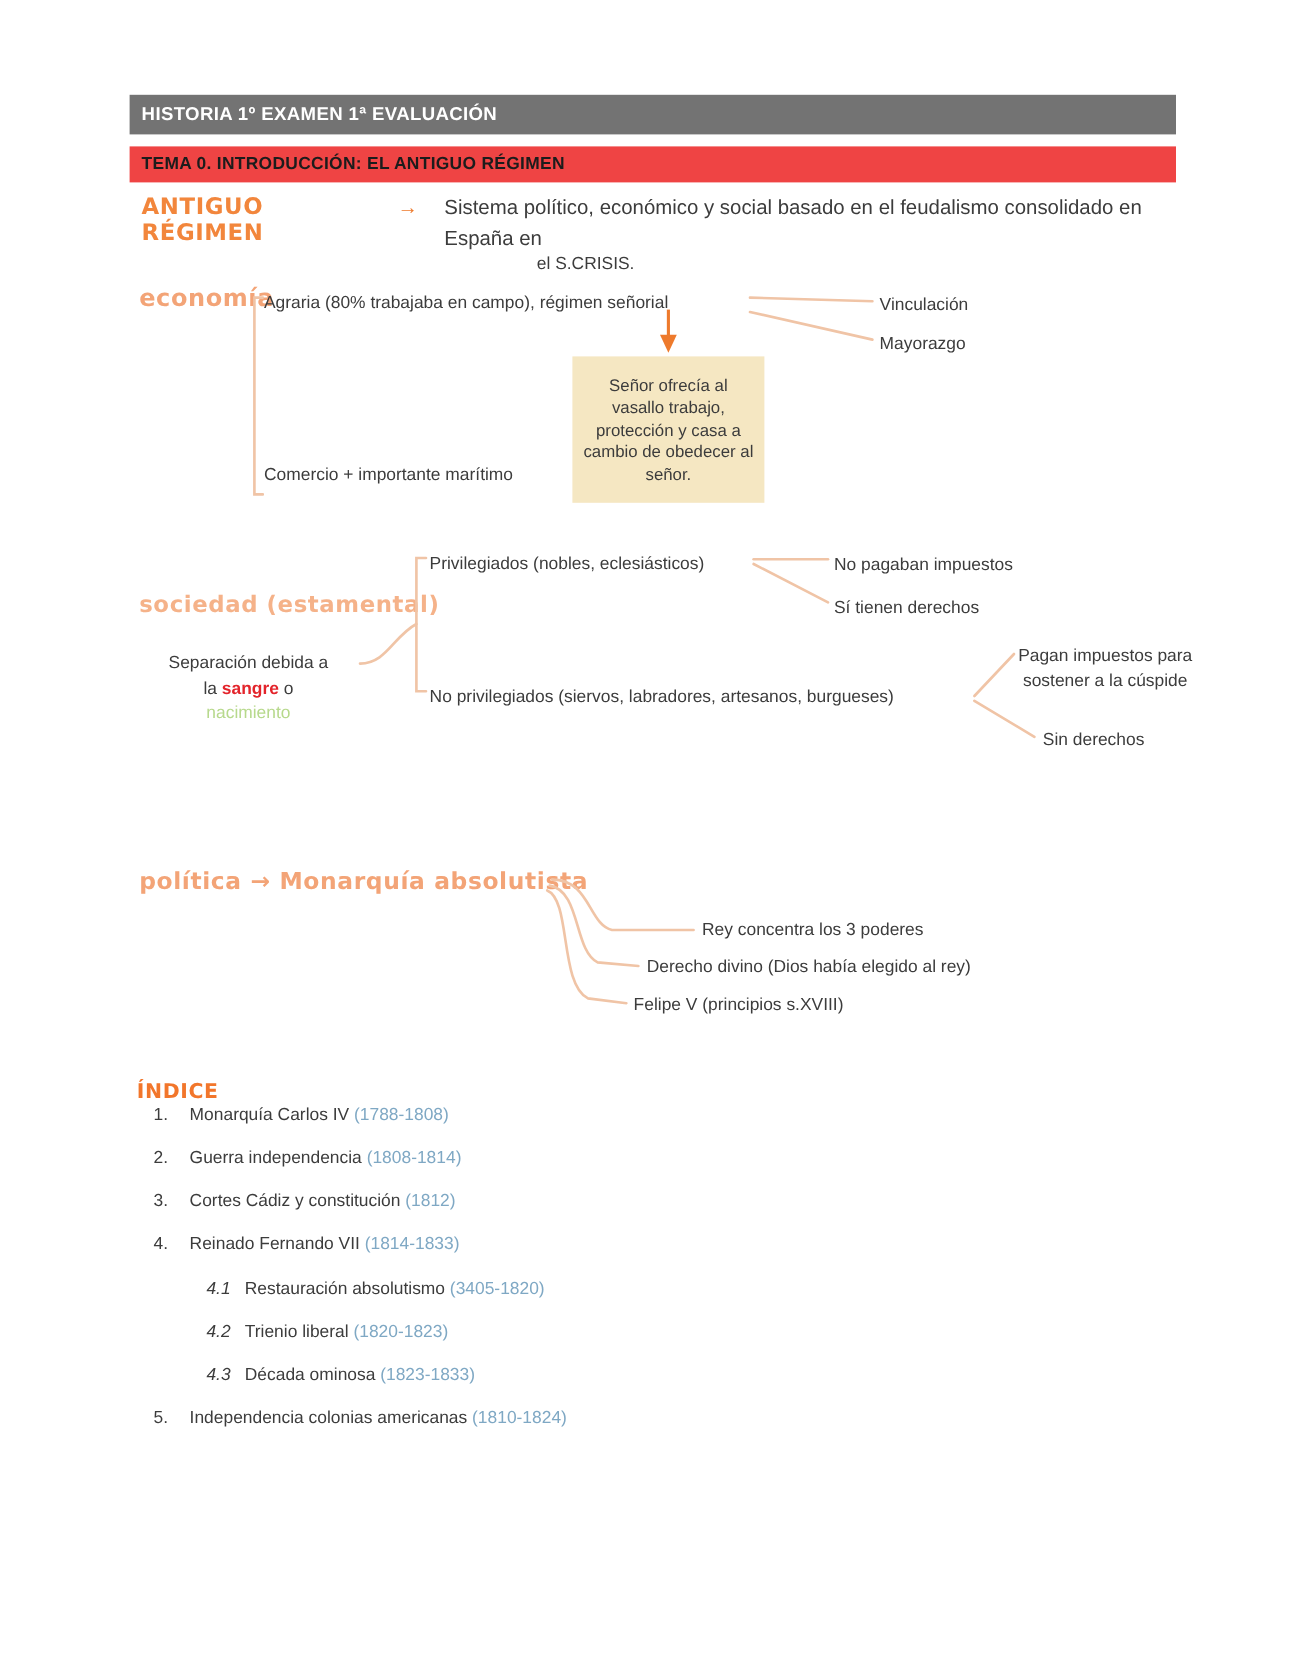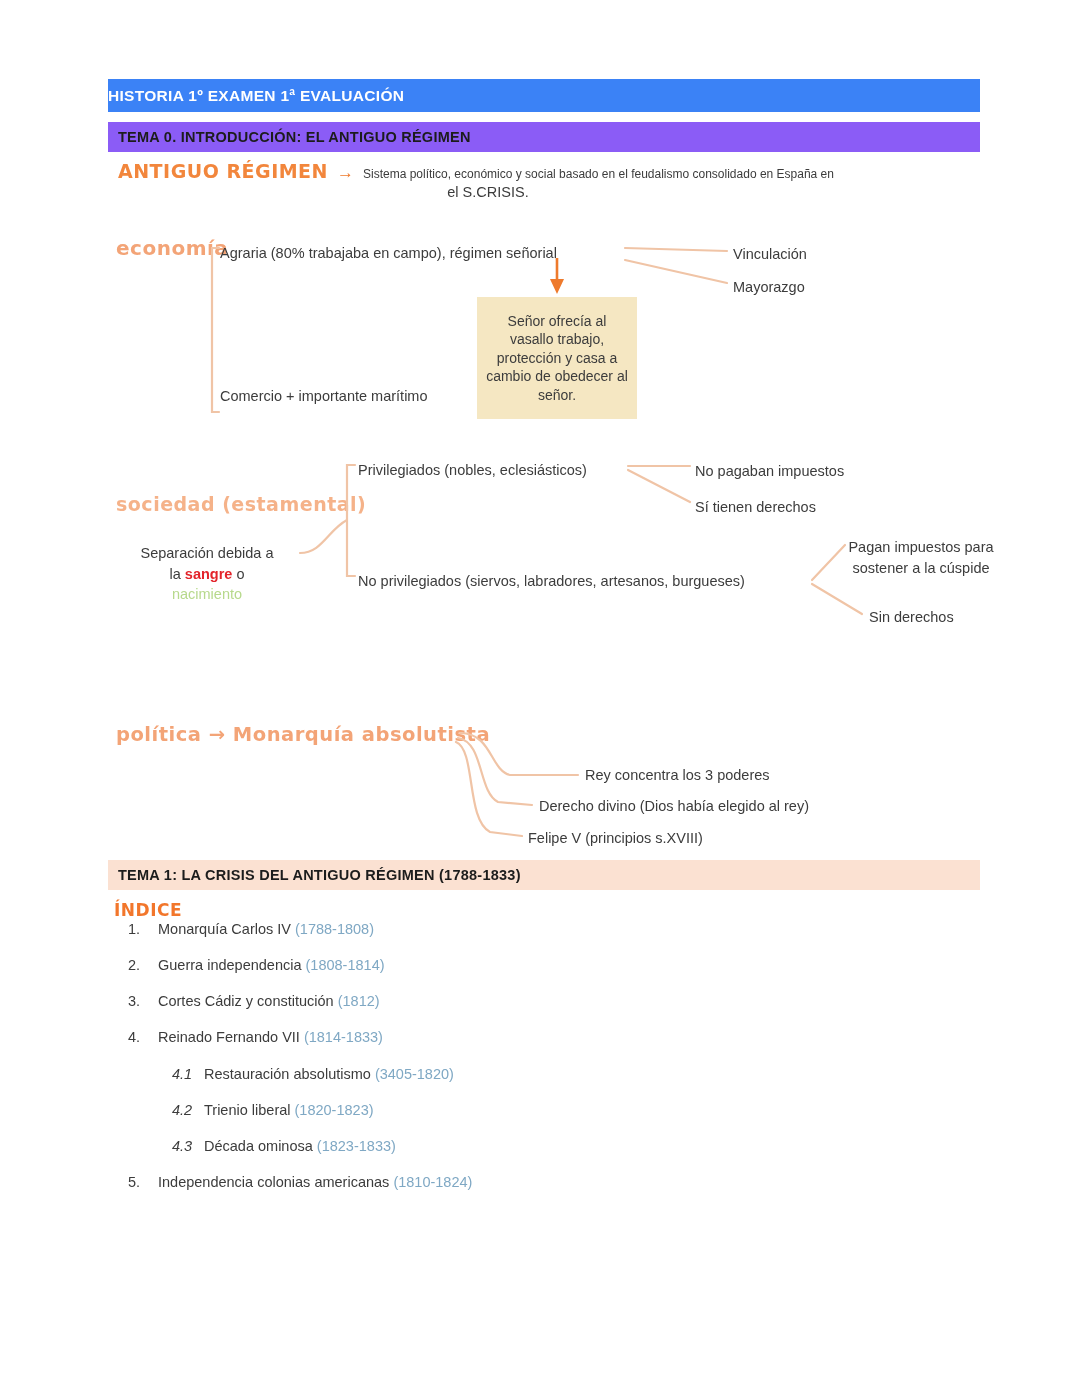--- a/index.html
+++ b/index.html
@@ -23,39 +23,40 @@
     background: #ffffff;
   }
 
   
   .banner-main {
     position: absolute;
     left: 108px;
     top: 79px;
     width: 872px;
     height: 33px;
-    background: #3b82f6;
+    background: #737373;
     display: flex;
     align-items: center;
     box-sizing: border-box;
+    padding-left: 10px;
   }
   .banner-main span {
     color: #ffffff;
     font-weight: bold;
     font-size: 15.5px;
     letter-spacing: 0.3px;
   }
 
   .banner-sub {
     position: absolute;
     left: 108px;
     top: 122px;
     width: 872px;
     height: 30px;
-    background: #8b5cf6;
+    background: #ef4444;
     display: flex;
     align-items: center;
     box-sizing: border-box;
     padding-left: 10px;
   }
   .banner-sub span {
     color: #1c1c1c;
     font-weight: bold;
     font-size: 14.5px;
     letter-spacing: 0.25px;
@@ -96,28 +97,28 @@
   .def-title {
     color: #F2863C;
     font-size: 19px;
   }
   .def-arrow {
     color: #EE7A2C;
     font-size: 17px;
     padding: 0 2px;
   }
   .def-body {
-    font-size: 12px;
+    font-size: 17px;
     color: #3c3c3c;
     line-height: 1.5;
   }
   .def-line1 {
     display: flex;
     align-items: baseline;
-    gap: 7px;
+    gap: 20px;
   }
   .def-line2 {
     text-align: center;
     font-size: 14.5px;
     color: #3c3c3c;
     margin-top: 1px;
     padding-right: 120px;
   }
 
   
@@ -301,23 +302,20 @@
 
   <div class="t ctr" style="left:848px; top:537px; width:146px; white-space:normal;">Pagan impuestos para sostener a la cúspide</div>
   <div class="t" style="left:869px; top:607px;">Sin derechos</div>
 
   <div class="hand lbl-politica">política → Monarquía absolutista</div>
 
   <div class="t" style="left:585px; top:765px;">Rey concentra los 3 poderes</div>
   <div class="t" style="left:539px; top:796px;">Derecho divino (Dios había elegido al rey)</div>
   <div class="t" style="left:528px; top:828px;">Felipe V (principios s.XVIII)</div>
 
-  <div class="banner-sub2">
-    <span>TEMA 1: LA CRISIS DEL ANTIGUO RÉGIMEN (1788-1833)</span>
-  </div>
 
   <div class="hand lbl-indice">ÍNDICE</div>
 
   <div class="idx">
       <div class="idx-item">
         <span class="idx-num">1.</span>
         <span><span>Monarquía Carlos IV </span><span class="year">(1788-1808)</span></span>
       </div>
       <div class="idx-item">
         <span class="idx-num">2.</span>

